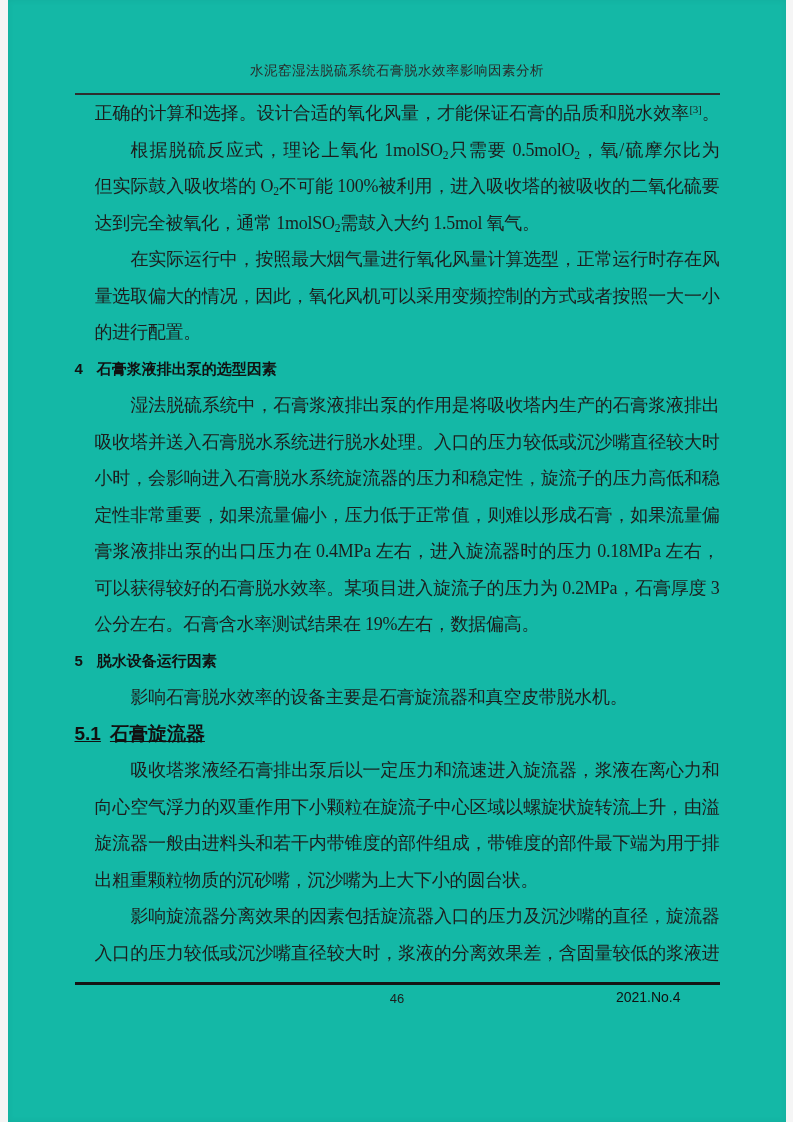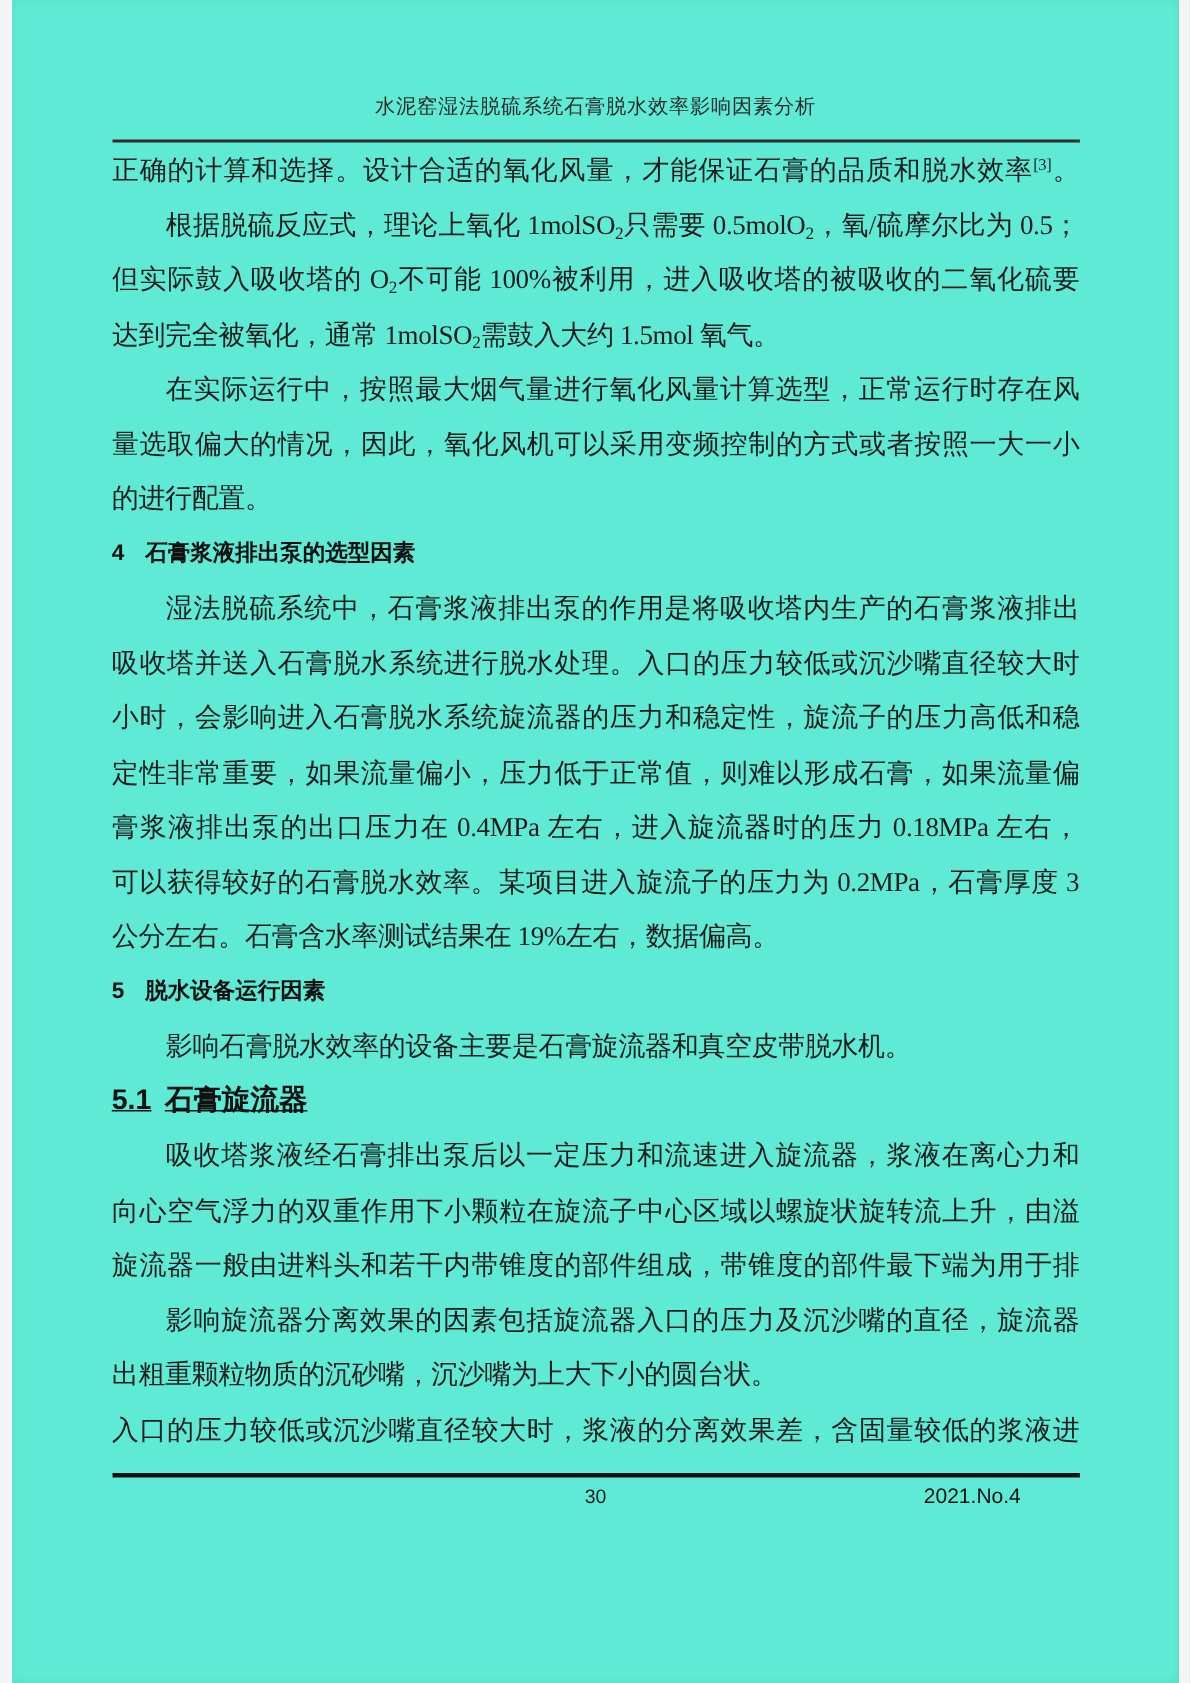--- a/index.html
+++ b/index.html
@@ -1,20 +1,20 @@
 <!DOCTYPE html>
 <html><head>
 <meta charset="utf-8">
 <style>
   html,body{margin:0;padding:0;background:#f5f5f5;}
   .page{
     position:relative;
     width:778px;height:1122px;
     margin:0 auto;
-    background:#5eead4;
+    background:#14b8a6;
     box-shadow:inset 0 0 6px rgba(0,0,0,0.06);
     overflow:hidden;
     color:#1d1d1d;
     font-family:"Liberation Serif","DejaVu Serif",serif;
   }
   .content{padding:0 66px 0 67px;}
 
   
   .header{padding-top:62px;}
   .header-title{
@@ -32,20 +32,21 @@
 
   
   .document-body{}
   .line{
     height:36.5px;
     line-height:36.5px;
     font-size:18px;
     letter-spacing:-0.25px;
     overflow:hidden;
     white-space:normal;
+    margin-left:20px;
   }
   .line.fill{
     text-align:justify;
     text-align-last:justify;
   }
   .line.indent{padding-left:36px;}
   sub,sup{line-height:1;font-family:"Liberation Serif","DejaVu Serif",serif;}
   sup{font-size:11px;vertical-align:6px;}
   sub{font-size:11.5px;vertical-align:-3px;}
 
@@ -104,25 +105,25 @@
       <div class="line fill"><span>定性非常重要，如果流量偏小，压力低于正常值，则难以形成石膏，如果流量偏</span></div>
       <div class="line fill"><span>膏浆液排出泵的出口压力在 0.4MPa 左右，进入旋流器时的压力 0.18MPa 左右，</span></div>
       <div class="line fill"><span>可以获得较好的石膏脱水效率。某项目进入旋流子的压力为 0.2MPa，石膏厚度 3</span></div>
       <div class="line"><span>公分左右。石膏含水率测试结果在 19%左右，数据偏高。</span></div>
       <div class="heading section"><span class="hnum">5</span><span class="htitle">脱水设备运行因素</span></div>
       <div class="line indent"><span>影响石膏脱水效率的设备主要是石膏旋流器和真空皮带脱水机。</span></div>
       <div class="heading subsection"><span class="hnum">5.1</span><span class="htitle">石膏旋流器</span></div>
       <div class="line fill indent"><span>吸收塔浆液经石膏排出泵后以一定压力和流速进入旋流器，浆液在离心力和</span></div>
       <div class="line fill"><span>向心空气浮力的双重作用下小颗粒在旋流子中心区域以螺旋状旋转流上升，由溢</span></div>
       <div class="line fill"><span>旋流器一般由进料头和若干内带锥度的部件组成，带锥度的部件最下端为用于排</span></div>
+      <div class="line"><span>出粗重颗粒物质的沉砂嘴，沉沙嘴为上大下小的圆台状。</span></div>
       <div class="line fill indent"><span>影响旋流器分离效果的因素包括旋流器入口的压力及沉沙嘴的直径，旋流器</span></div>
-      <div class="line"><span>出粗重颗粒物质的沉砂嘴，沉沙嘴为上大下小的圆台状。</span></div>
       <div class="line fill"><span>入口的压力较低或沉沙嘴直径较大时，浆液的分离效果差，含固量较低的浆液进</span></div>
     </div>
 
   <div class="content footer">
     <div class="footer-rule"></div>
     <div class="footer-row">
-      <span class="page-num">30</span>
+      <span class="page-num">46</span>
       <span class="issue">2021.No.4</span>
     </div>
   </div>
 </div>
 
 </body></html>

